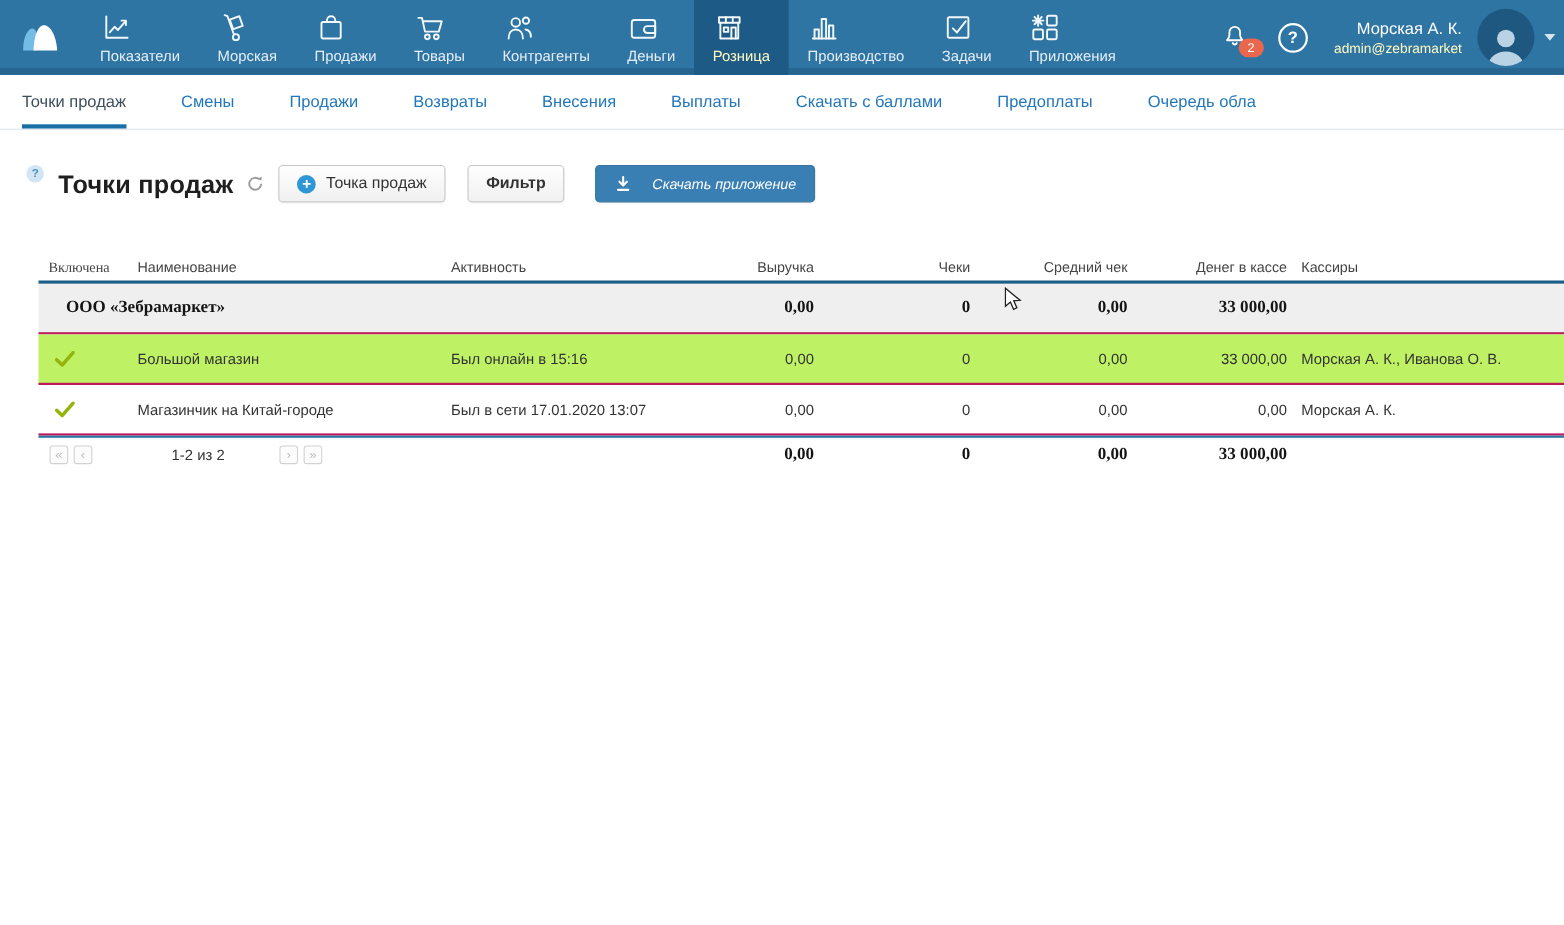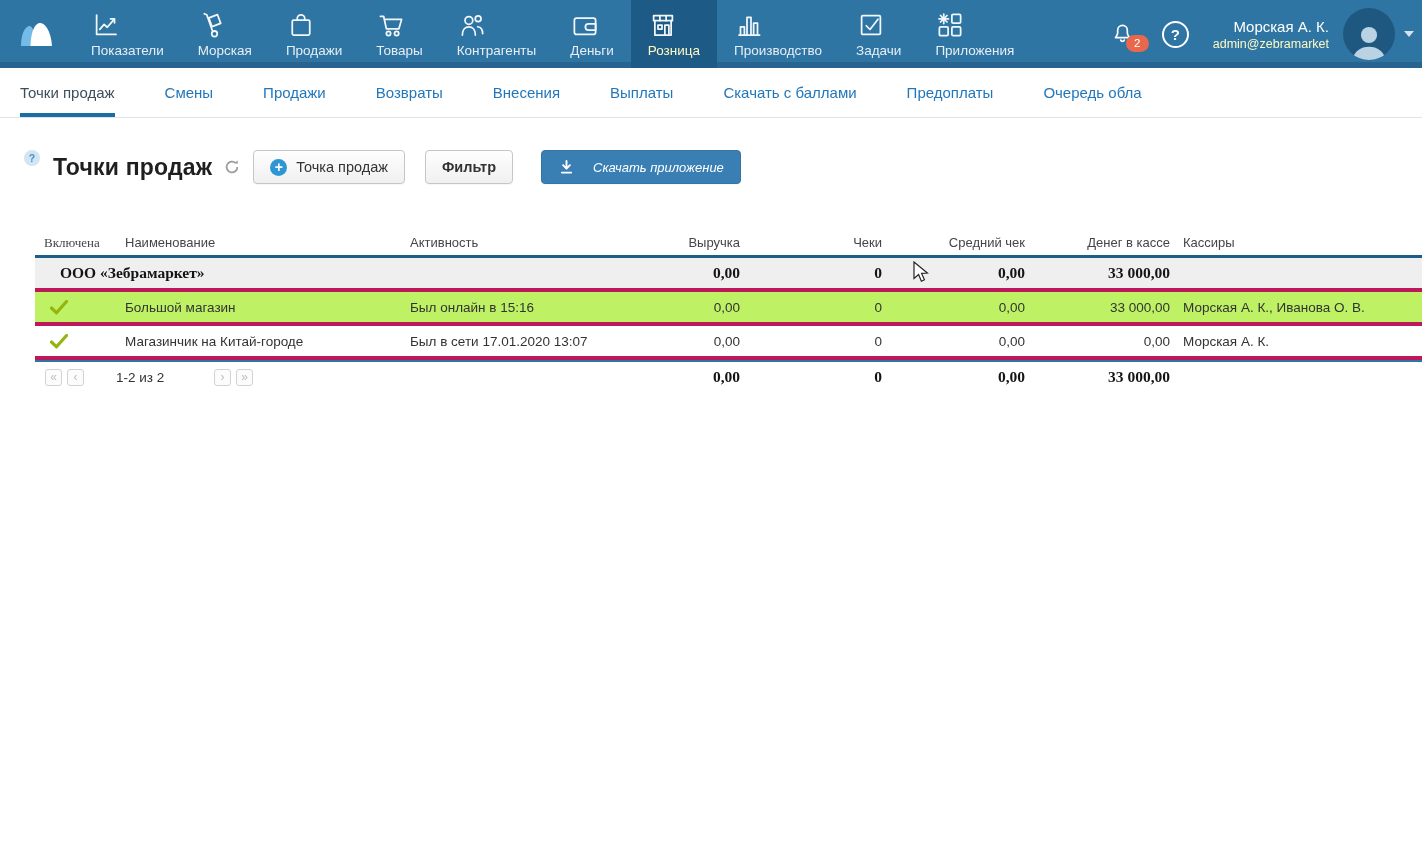--- a/index.html
+++ b/index.html
@@ -53,31 +53,31 @@
                  justify-content:center; font-size:14px; font-weight:bold; line-height:1; padding-bottom:1px; }
   .btn-filter { margin-left:20px;font-weight:bold; }
   .btn-download { margin-left:28px; background:#3a7fb4; border-color:#36759f; color:#fff; font-size:13px; gap:18px;font-style:italic; }
   
   .grid-cols { display:grid; grid-template-columns:90px 285px 200px 130px 142px 143px 145px 1fr; align-items:center; }
   .ptable { margin:45px 0 0 35px; }
   .thead { height:28px; border-bottom:3px solid #1b5e87; font-size:13px; color:#454545; }
   .th-first { padding-left:9px;font-family:Liberation Serif, serif; }
   .num { text-align:right; }
   .cashiers { padding-left:13px; }
-  .trow { height:34px; font-size:13.5px; color:#333; border-bottom:4px solid #be185d; cursor:pointer; }
+  .trow { height:46px; font-size:13.5px; color:#333; border-bottom:2px solid #be185d; cursor:pointer; }
   .trow.group { background:#efefef; }
   .trow.green { background:#bef264; }
   .group-name { grid-column:1/4; padding-left:25px; }
   .bold-cell { font-family:"Liberation Serif",serif; font-weight:bold; font-size:15.5px; color:#141414; }
   .check-cell { padding-left:15px; display:flex; align-items:center; }
   .tfoot { height:32px; border-top:2px solid #2e75a4; }
   .pag { grid-column:1/4; display:flex; align-items:center; }
   .pbtn { width:17px; height:17px; border:1px solid #d2d2d2; border-radius:3px; background:#fcfcfc; color:#bdbdbd;
           font-size:12px; display:flex; align-items:center; justify-content:center; cursor:default; line-height:1; }
-  .pag-label { margin-left:32px; font-size:13.5px; color:#333; width:52px; }
+  .pag-label { margin-left:72px; font-size:13.5px; color:#333; width:52px; }
   .ml10 { margin-left:10px; } .ml5 { margin-left:5px; } .ml46 { margin-left:46px; }
   
   .cursor { position:absolute; left:913px; top:261px; z-index:50; pointer-events:none; }
 </style>
 </head>
 <body>
 
 <div class="navbar">
   <div class="nav-strip"></div>
 

